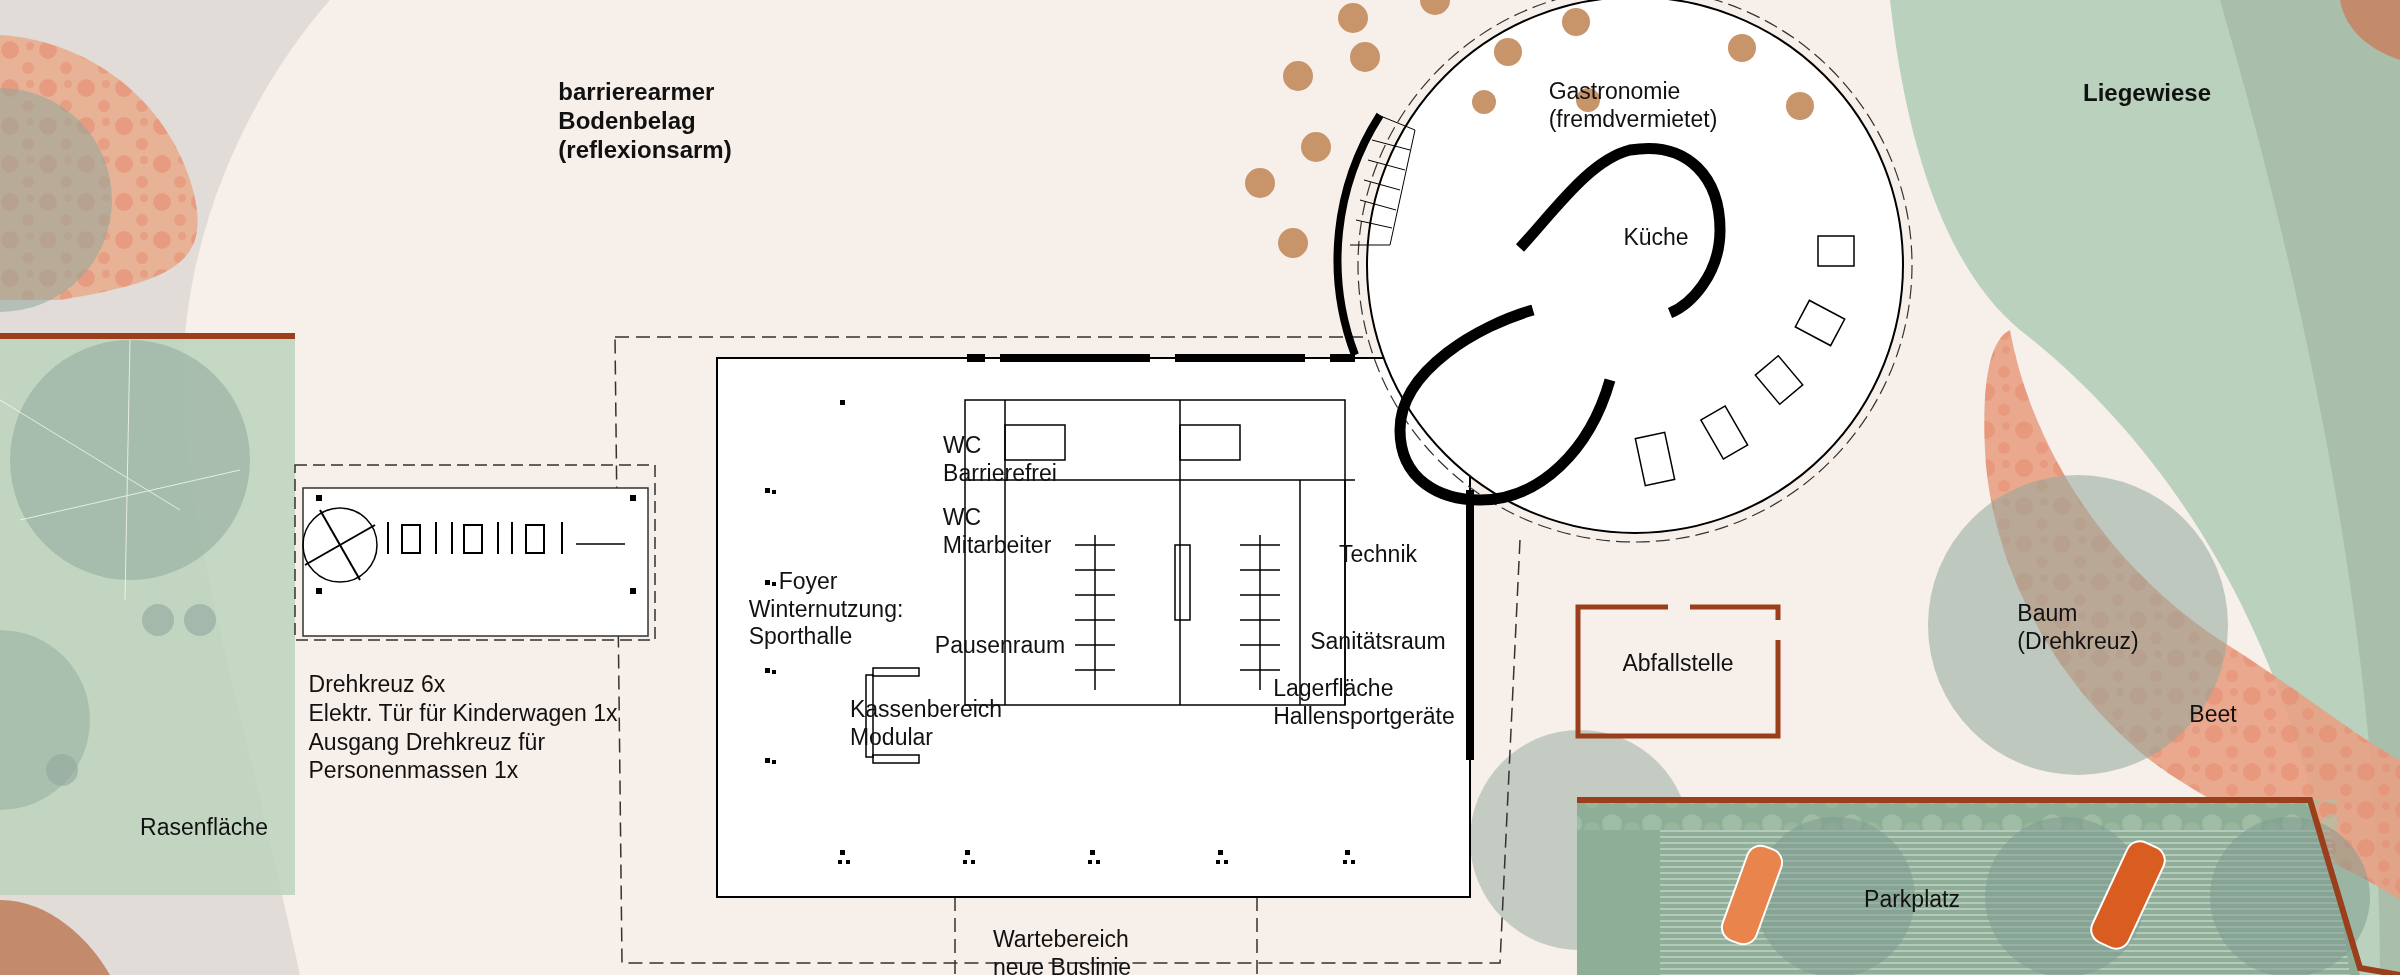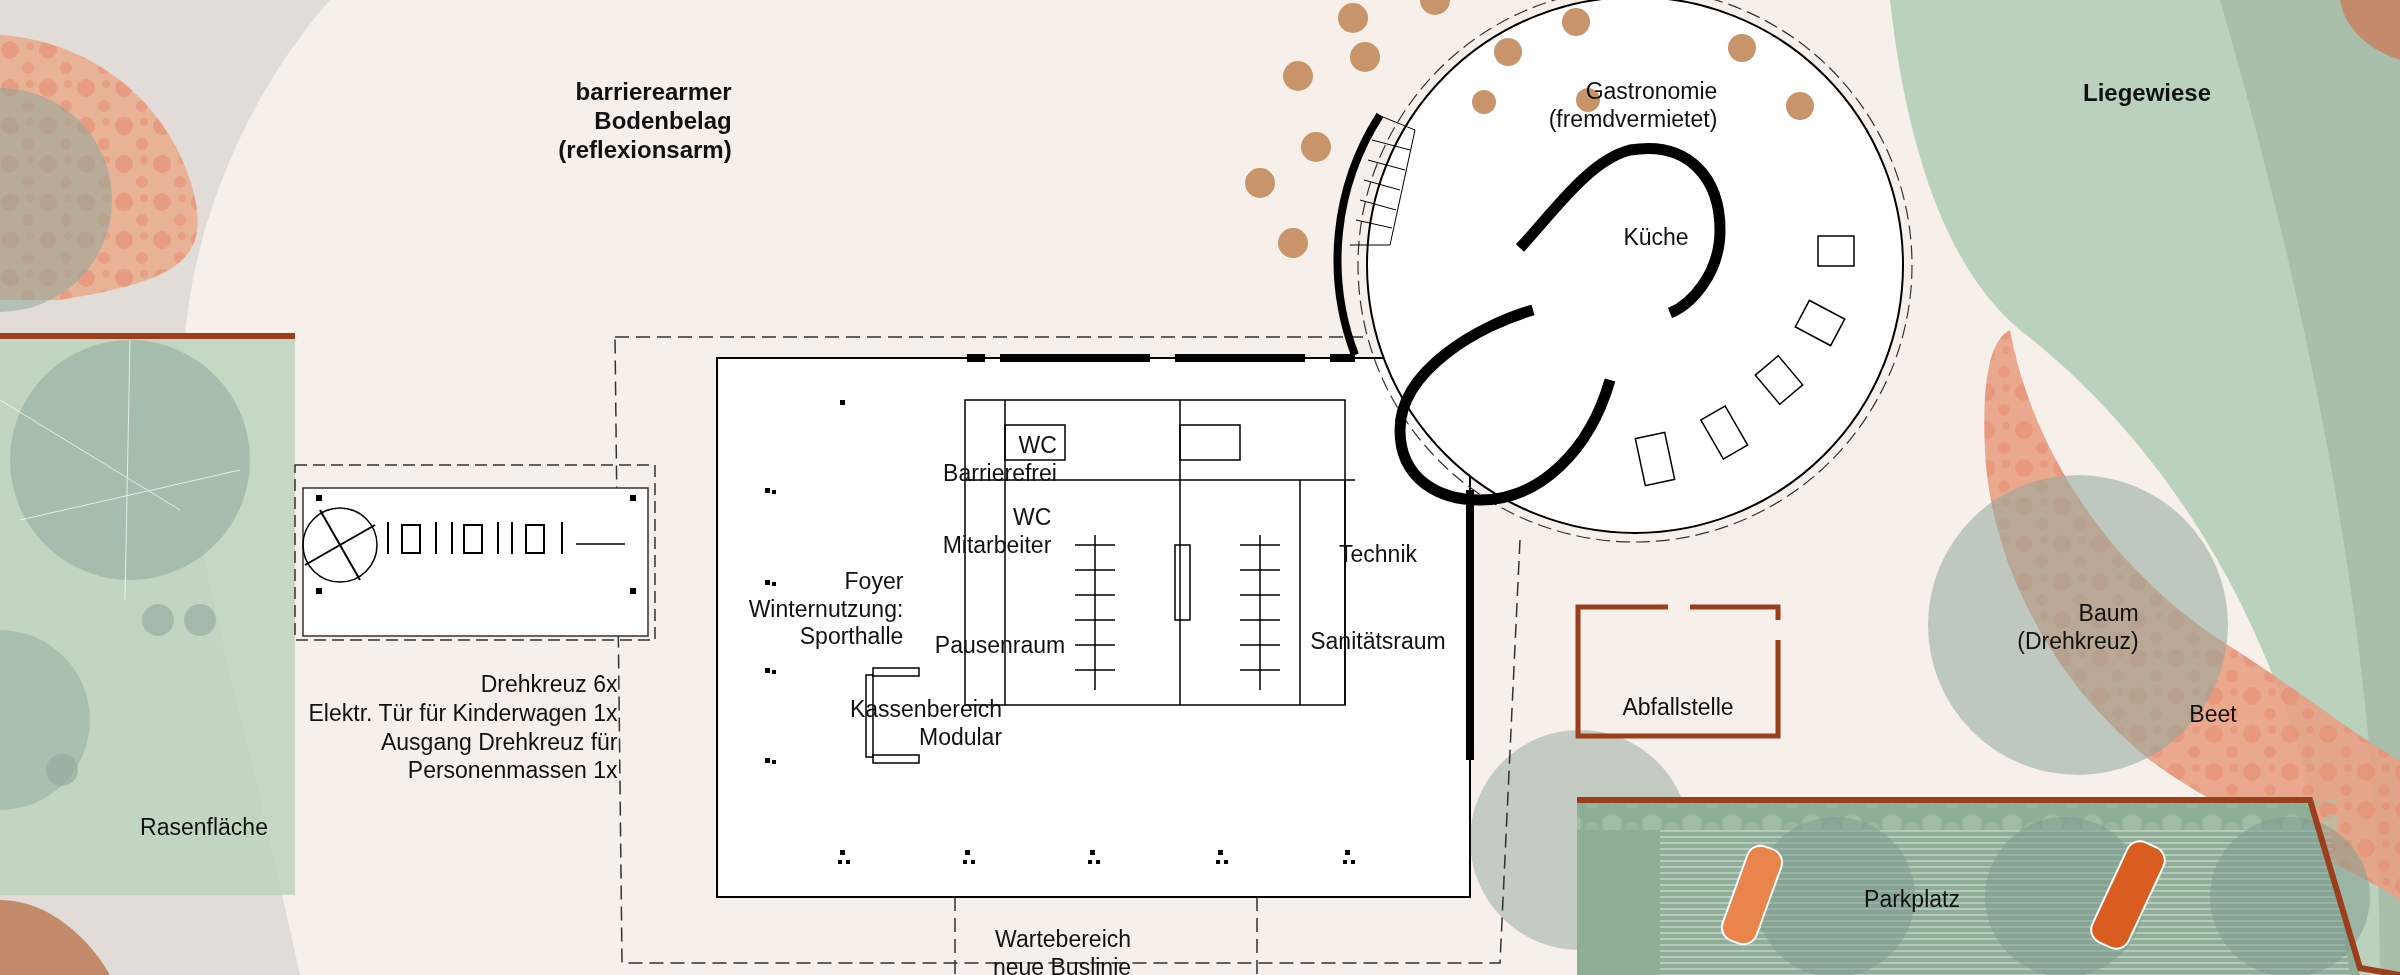--- a/index.html
+++ b/index.html
@@ -1,18 +1,18 @@
 <!DOCTYPE html>
 <html><head>
 <meta charset="utf-8">
 <style>
   html,body{margin:0;padding:0;}
   body{width:2400px;height:975px;overflow:hidden;background:#f7efe9;font-family:"Liberation Sans",sans-serif;}
   #plan{position:absolute;left:0;top:0;width:2400px;height:975px;}
-  .lbl{position:absolute;text-align:right;color:#111;white-space:nowrap;line-height:1.2;transform:translateX(-50%);}
+  .lbl{position:absolute;text-align:left;color:#111;white-space:nowrap;line-height:1.2;transform:translateX(-50%);}
   .bold{font-weight:bold;font-size:24px;}
   .sm{font-size:23px;}
 </style>
 </head>
 <body>
 
 <div id="plan">
 <svg width="2400" height="975" viewBox="0 0 2400 975" xmlns="http://www.w3.org/2000/svg">
   <defs>
     <pattern id="dots" width="38" height="38" patternUnits="userSpaceOnUse">
@@ -257,35 +257,39 @@
   <div>Winternutzung:</div>
   <div>Sporthalle</div>
 </div>
 <div class="lbl sm" style="left:1000px;top:632px;">Pausenraum</div>
 <div class="lbl sm" style="left:926px;top:688px;margin-top:8px;">
   <div>Kassenbereich</div>
   <div>Modular</div>
 </div>
 <div class="lbl sm" style="left:1378px;top:541px;">Technik</div>
 <div class="lbl sm" style="left:1378px;top:628px;">Sanitätsraum</div>
+<div class="lbl sm" style="left:1364px;top:675px;">
+  <div>Lagerfläche</div>
+  <div>Hallensportgeräte</div>
+</div>
 
 <div class="lbl sm" style="left:1633px;top:78px;">
   <div>Gastronomie</div>
   <div>(fremdvermietet)</div>
 </div>
 <div class="lbl sm" style="left:1656px;top:224px;">Küche</div>
 
 <div class="lbl bold" style="left:2147px;top:79px;">Liegewiese</div>
 
 <div class="lbl sm" style="left:2078px;top:600px;">
   <div>Baum</div>
   <div>(Drehkreuz)</div>
 </div>
 <div class="lbl sm" style="left:2213px;top:665px;margin-top:36px;">Beet</div>
 
-<div class="lbl sm" style="left:1678px;top:650px;margin-top:44px;">Abfallstelle</div>
+<div class="lbl sm" style="left:1678px;top:650px;">Abfallstelle</div>
 <div class="lbl sm" style="left:1912px;top:886px;">Parkplatz</div>
 
 <div class="lbl sm" style="left:1062px;top:926px;">
   <div>Wartebereich</div>
   <div>neue  Buslinie</div>
 </div>
 </div>
 
 </body></html>

